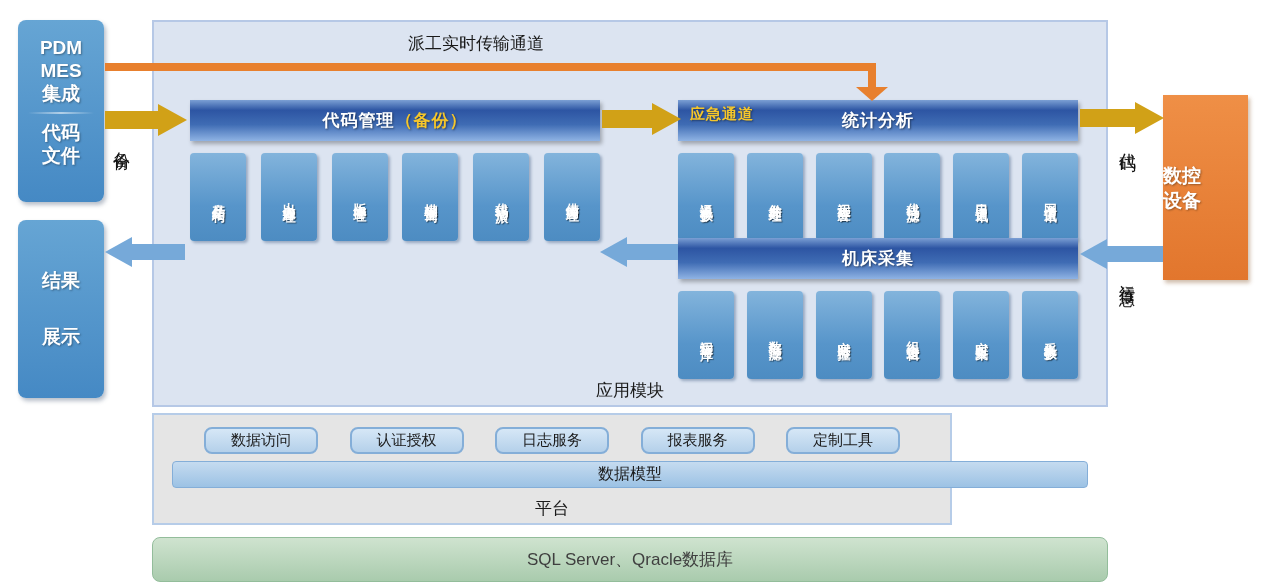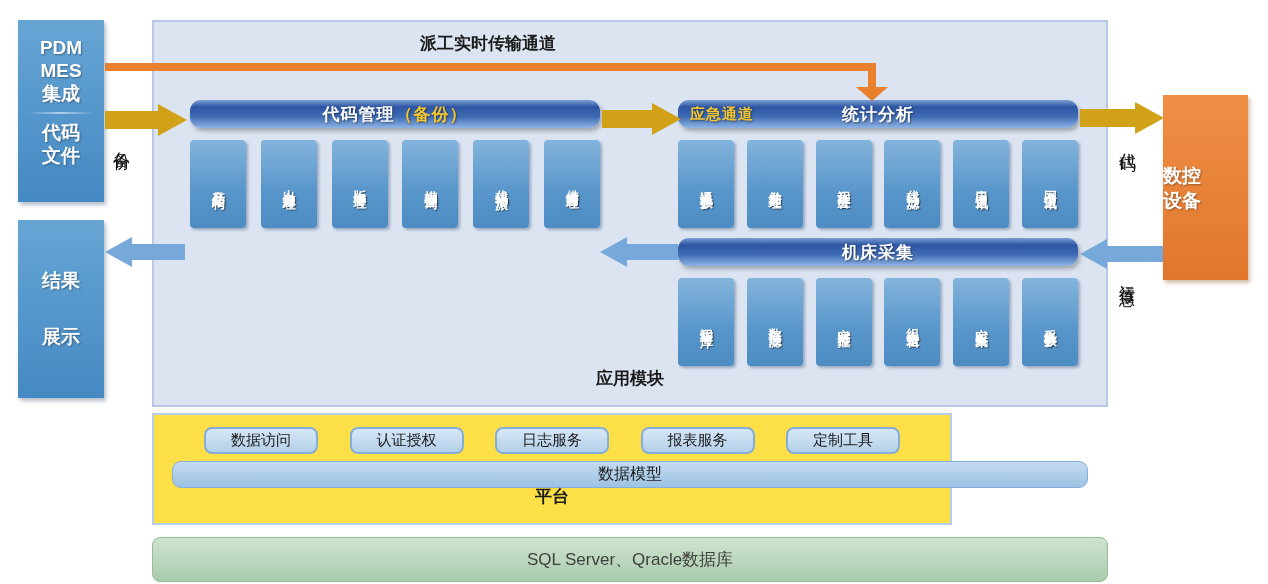--- a/index.html
+++ b/index.html
@@ -2,53 +2,53 @@
 <html><head>
 <meta charset="utf-8">
 <style>
   html,body{margin:0;padding:0;background:#ffffff;}
   .canvas{
     position:relative;width:1268px;height:584px;background:#ffffff;
     font-family:"Liberation Sans","DejaVu Sans",sans-serif;overflow:hidden;
   }
   
   .side-box{
-    position:absolute;left:18px;width:86px;border-radius:0;
+    position:absolute;left:18px;width:86px;border-radius:8px;
     background:linear-gradient(180deg,#66a5d4 0%,#4589c4 100%);
     box-shadow:2px 3px 4px rgba(50,70,100,.35);
     color:#fff;font-weight:bold;font-size:19px;text-align:center;
     text-shadow:1px 1px 2px rgba(0,0,0,.35);
   }
   .pdm-box{top:20px;height:182px;padding-top:16px;box-sizing:border-box;}
   .pdm-box div{line-height:23px;}
   .pdm-divider{height:2px;margin:7px 10px;
     background:linear-gradient(90deg,transparent,rgba(255,255,255,.55),transparent);}
   .result-box{top:220px;height:178px;display:flex;flex-direction:column;
     justify-content:center;gap:32px;}
   .result-box div{line-height:24px;}
   
   .main-container{
     position:absolute;left:152px;top:20px;width:956px;height:387px;
     background:#dce4f1;border:2px solid #b6c8e6;box-sizing:border-box;
   }
   .container-label{
-    position:absolute;left:0;bottom:15px;width:100%;text-align:center;
-    font-size:17px;color:#1a1a1a;font-weight:bold;
+    position:absolute;left:0;bottom:3px;width:100%;text-align:center;
+    font-size:17px;color:#1a1a1a;
   }
   .top-channel-label{
-    position:absolute;left:420px;top:32px;font-size:17px;color:#1a1a1a;font-weight:bold;
+    position:absolute;left:408px;top:32px;font-size:17px;color:#1a1a1a;
   }
   
   .section{position:absolute;width:410px;}
   .s1{left:190px;top:100px;}
   .s2{left:678px;top:100px;width:400px;}
   .s3{left:190px;top:238px;}
   .s4{left:678px;top:238px;width:400px;}
   .section-header{
-    position:relative;height:28px;border-radius:11px;
+    position:relative;height:41px;border-radius:0;
     background:linear-gradient(180deg,#7b9fd4 0%,#2d55a3 25%,#3f6cb4 60%,#8fb3e4 100%);
     box-shadow:2px 3px 4px rgba(0,0,0,.28);
     display:flex;align-items:center;justify-content:center;
     color:#ffffff;font-weight:bold;font-size:17px;
     text-shadow:1px 1px 2px rgba(0,0,0,.45);letter-spacing:1px;font-family:Liberation Mono, monospace;
   }
   .header-suffix{color:#f5c62b;margin-left:1px;}
   .header-badge{
     position:absolute;left:12px;top:0;height:28px;display:flex;align-items:center;
     color:#f5c62b;font-size:15px;font-weight:bold;letter-spacing:1px;
@@ -59,35 +59,35 @@
     background:linear-gradient(180deg,#83b4dc 0%,#5795ca 60%,#4d8cc2 100%);
     box-shadow:2px 2px 3px rgba(50,80,120,.4);
     display:flex;align-items:center;justify-content:center;
     writing-mode:vertical-rl;text-orientation:upright;
     color:#fff;font-weight:bold;font-size:13px;letter-spacing:2px;
     text-shadow:1px 1px 1px rgba(0,0,0,.45);
   }
   
   .platform-container{
     position:absolute;left:152px;top:413px;width:800px;height:112px;
-    background:#fde047;border:2px solid #b6cce8;box-sizing:border-box;
+    background:#e5e5e5;border:2px solid #b6cce8;box-sizing:border-box;
   }
   .services-row{
     position:absolute;left:0;top:12px;width:100%;box-sizing:border-box;
     padding:0 50px;display:flex;justify-content:space-between;
   }
   .service-btn{
     width:114px;height:27px;border-radius:8px;box-sizing:border-box;
     border:2px solid #84aed8;
     background:linear-gradient(180deg,#d6e7f6 0%,#b4d0ea 100%);
     display:flex;align-items:center;justify-content:center;
     font-size:15px;color:#1a1a1a;
   }
   .data-model-bar{
-    position:absolute;left:18px;top:46px;width:916px;height:27px;border-radius:9px;
+    position:absolute;left:18px;top:46px;width:916px;height:27px;border-radius:4px;
     border:1px solid #84aed8;box-sizing:border-box;
     background:linear-gradient(180deg,#c5dbf0 0%,#9cc2e4 100%);
     display:flex;align-items:center;justify-content:center;
     font-size:16px;color:#1a1a1a;
   }
   
   .db-bar{
     position:absolute;left:152px;top:537px;width:956px;height:45px;border-radius:8px;
     border:1px solid #93bd9b;box-sizing:border-box;
     background:linear-gradient(180deg,#cfe3cf 0%,#a9cbad 100%);

